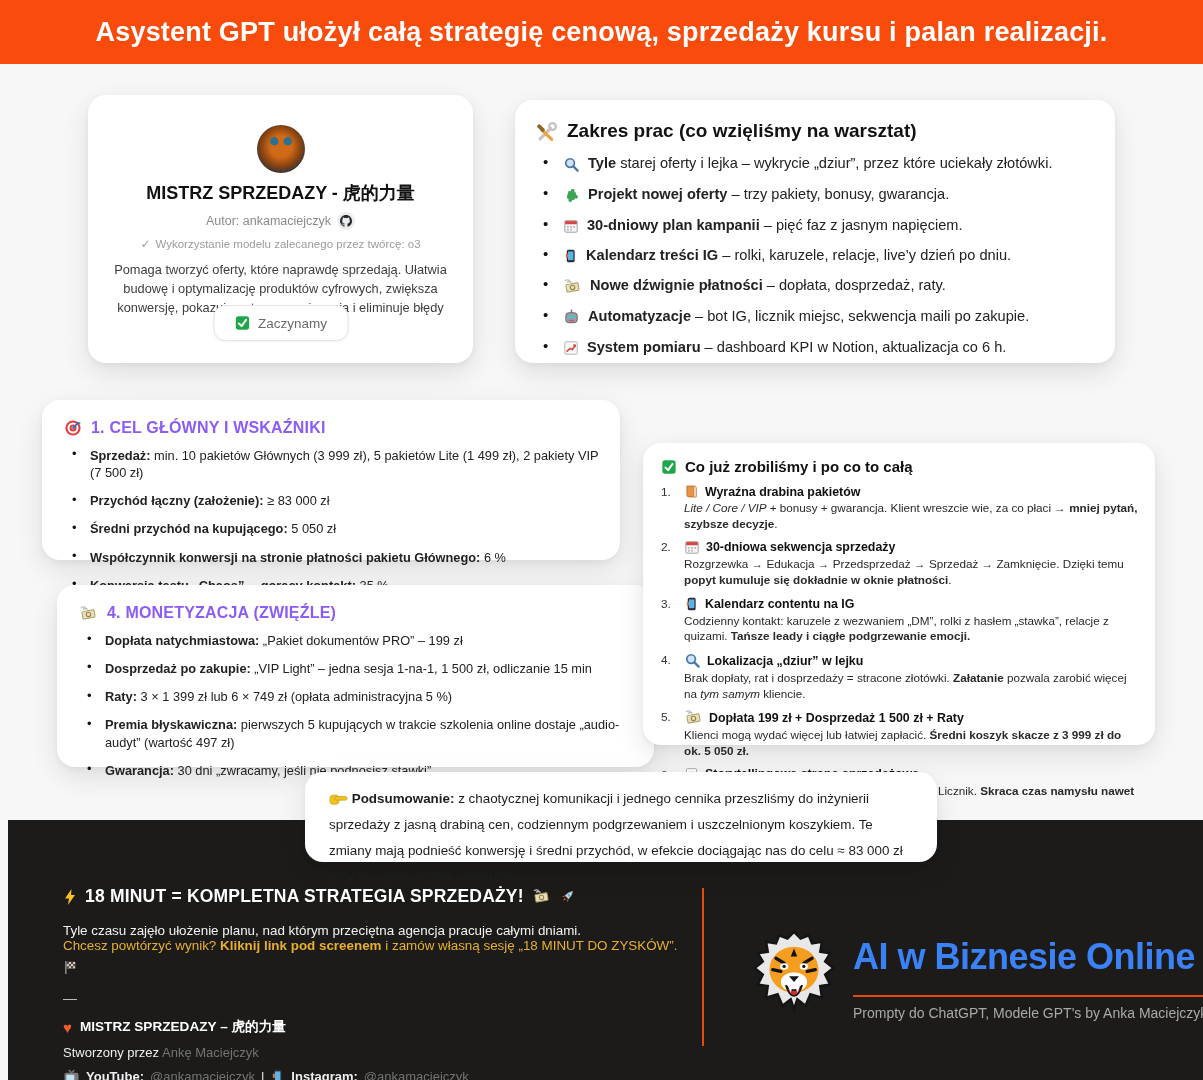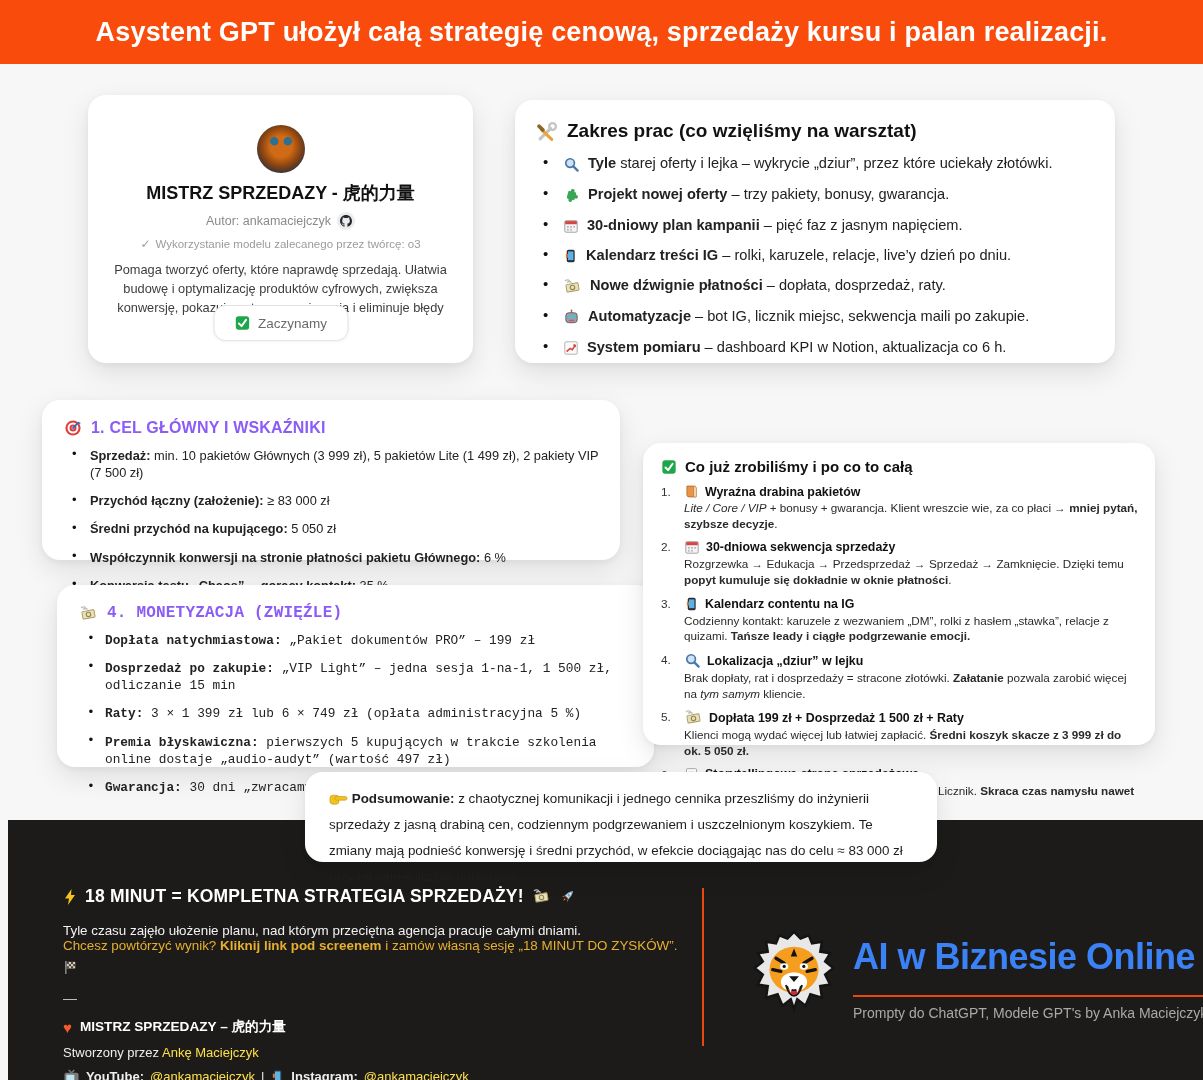--- a/index.html
+++ b/index.html
@@ -41,21 +41,21 @@
   #scope li::before{content:"•";position:absolute;left:2px;top:5px;font-size:15px;color:#111;}
   #scope li .ic{margin-top:1px;}
 
   
   .mini .hd{display:flex;align-items:center;gap:9px;margin:19px 0 4px 22px;}
   .mini .hd h3{margin:0;font-size:16px;font-weight:600;color:#8b5cf6;letter-spacing:.2px;text-align:center;}
   .mini ul{list-style:none;margin:4px 0 0;padding:0 16px 0 30px;}
   .mini li{position:relative;padding:5.5px 0 5.5px 18px;font-size:12.8px;color:#222;line-height:1.35;}
   .mini li::before{content:"•";position:absolute;left:0;top:4px;font-size:13px;color:#111;}
   #goal{left:42px;top:400px;width:578px;height:160px;}
-  #monet{left:57px;top:585px;width:597px;height:182px;font-family:Liberation Mono, monospace;}
+  #monet{left:57px;top:585px;width:597px;height:182px;}
 
   
   #done{left:643px;top:443px;width:512px;height:302px;}
   #done .hd{display:flex;align-items:center;gap:8px;margin:15px 0 5px 18px;}
   #done .hd h3{margin:0;font-size:15px;font-weight:800;color:#111;}
   #done ol{list-style:none;margin:2px 0 0;padding:0 14px 0 18px;}
   #done li{display:flex;gap:7px;padding:4px 0;}
   #done .num{flex:0 0 16px;font-size:11.8px;color:#333;padding-top:1px;}
   #done .itm{flex:1;}
   #done .dtitle{display:flex;align-items:center;gap:6px;font-size:12.4px;font-weight:700;color:#111;}
@@ -69,21 +69,21 @@
   #footer{position:absolute;left:8px;top:820px;width:1203px;height:260px;background:#1c1b19;}
   #f-left{position:absolute;left:55px;top:66px;width:620px;}
   #f-head{display:flex;align-items:center;gap:8px;color:#fff;font-size:17.5px;font-weight:800;letter-spacing:.2px;}
   #f-line1{margin-top:16px;color:#f2f2f2;font-size:13.4px;}
   #f-gold{color:#e6af2e;font-size:13.4px;display:flex;align-items:center;gap:6px;flex-wrap:wrap;}
   #f-dash{margin-top:14px;color:#bdbdbd;font-size:14px;}
   #f-gpt{margin-top:12px;color:#fff;font-size:13.6px;font-weight:800;display:flex;align-items:center;gap:8px;}
   .heart{color:#f25c2a;font-size:15px;}
   #f-created{margin-top:9px;color:#eee;font-size:13px;}
   #f-social{margin-top:8px;color:#eee;font-size:13px;display:flex;align-items:center;gap:6px;}
-  a.link{color:#fde047;text-decoration:none;}
+  a.link{color:#737373;text-decoration:none;}
   #f-divider{position:absolute;left:694px;top:68px;width:2px;height:158px;background:#e8490f;}
   #f-brand{position:absolute;left:745px;top:110px;display:flex;align-items:flex-start;gap:18px;}
   #brand-text{padding-top:6px;}
   #brand-text h2{margin:0;color:#3b82f6;font-size:36px;font-weight:800;letter-spacing:-.5px;border-bottom:2px solid #e8490f;padding-bottom:17px;}
   #brand-text .tagline{margin-top:8px;color:#a9a9a9;font-size:14px;}
 </style>
 </head>
 <body>
 
 <div id="stage">

